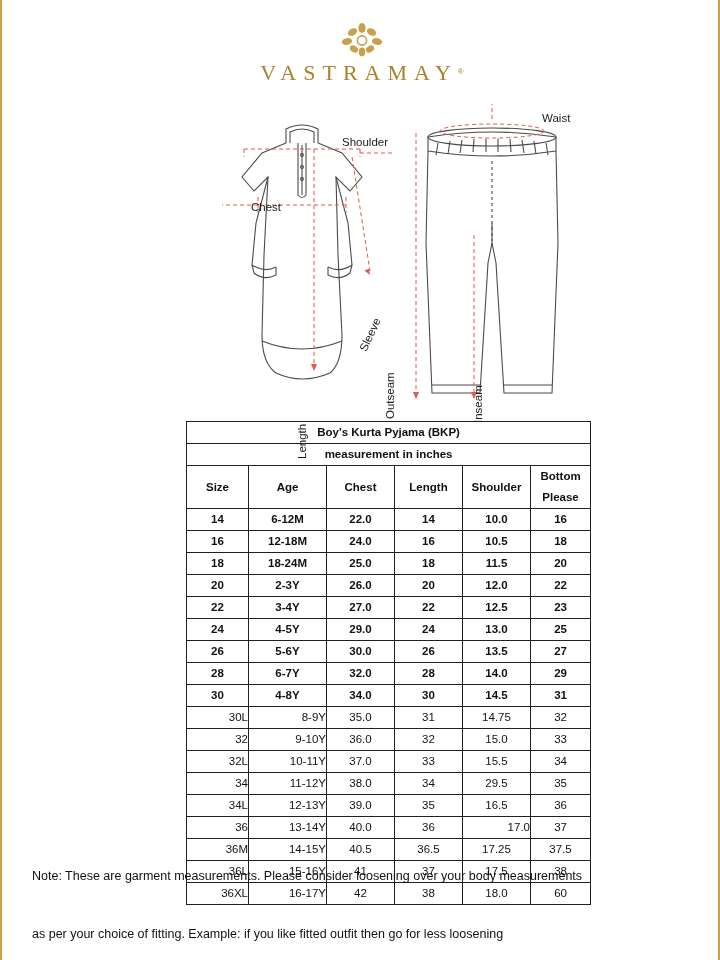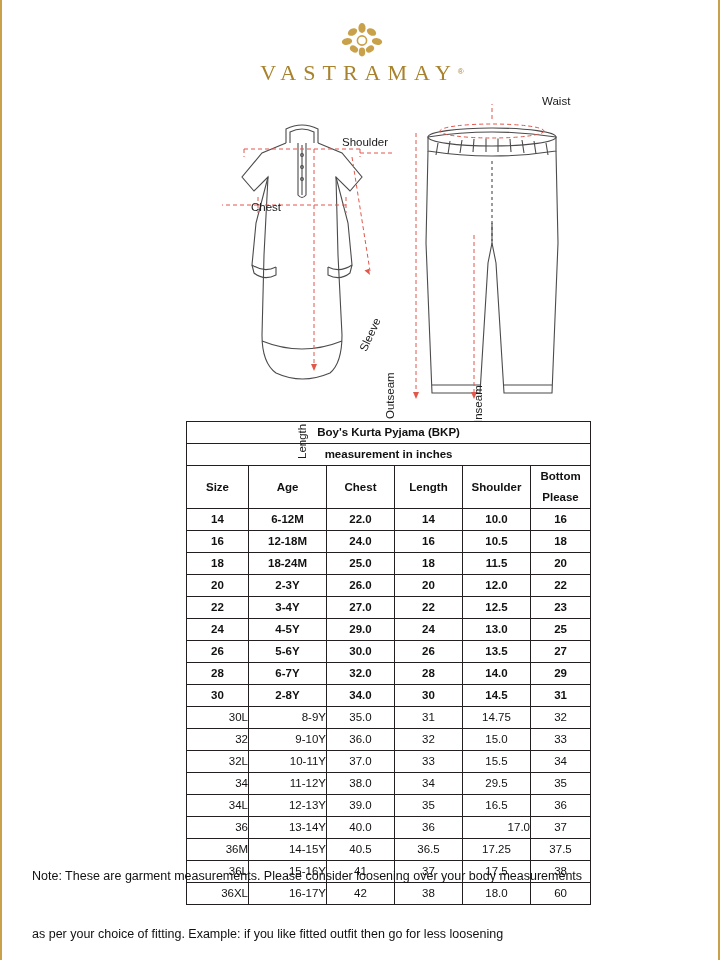--- a/index.html
+++ b/index.html
@@ -241,21 +241,21 @@
         <path d="M14 30 L14 292"></path>
 
         <path d="M72 132 L72 292"></path>
       </g>
       <g fill="#e2574c">
         <path d="M14 296 l-3 -7 h6 z"></path>
         <path d="M72 296 l-3 -7 h6 z"></path>
       </g>
     </svg>
 
-    <span class="lbl" style="left:540px; top:0px;text-align:center;">Waist</span>
+    <span class="lbl" style="left:540px; top:17px;text-align:center;">Waist</span>
     <span class="lbl" style="left:340px; top:41px;">Shoulder</span>
     <span class="lbl" style="left:249px; top:106px;">Chest</span>
     <span class="lbl rot90" style="left:366px; top:246px; transform: rotate(-65deg); transform-origin: left bottom;">Sleeve</span>
     <span class="lbl rot90" style="left:306px; top:352px;">Length</span>
     <span class="lbl rot90" style="left:394px; top:312px;">Outseam</span>
     <span class="lbl rot90" style="left:482px; top:316px;">Inseam</span>
   </div>
 
   <div class="table-wrap">
     <table class="size-table">
@@ -342,21 +342,21 @@
         <tr>
             <td>28</td>
             <td>6-7Y</td>
             <td>32.0</td>
             <td>28</td>
             <td>14.0</td>
             <td>29</td>
           </tr>
         <tr>
             <td>30</td>
-            <td>2-8Y</td>
+            <td>4-8Y</td>
             <td>34.0</td>
             <td>30</td>
             <td>14.5</td>
             <td>31</td>
           </tr>
 
         <tr class="light">
             <td class="b">30L</td>
             <td class="b">8-9Y</td>
             <td>35.0</td>

